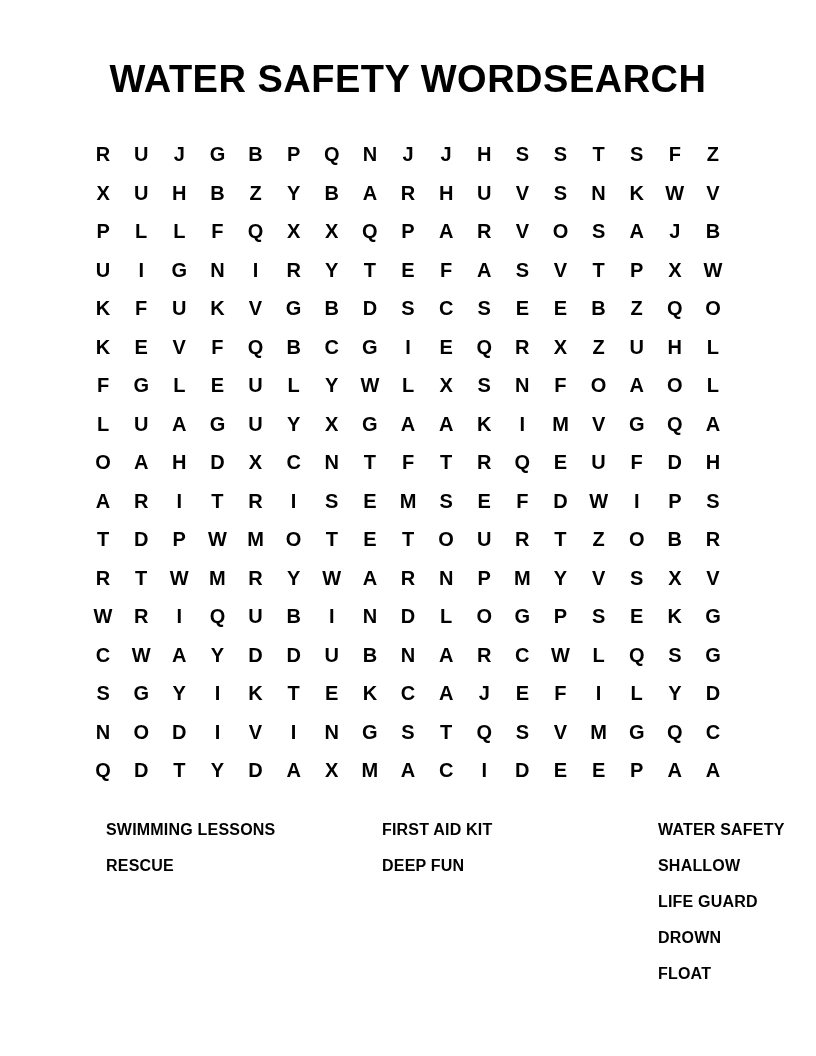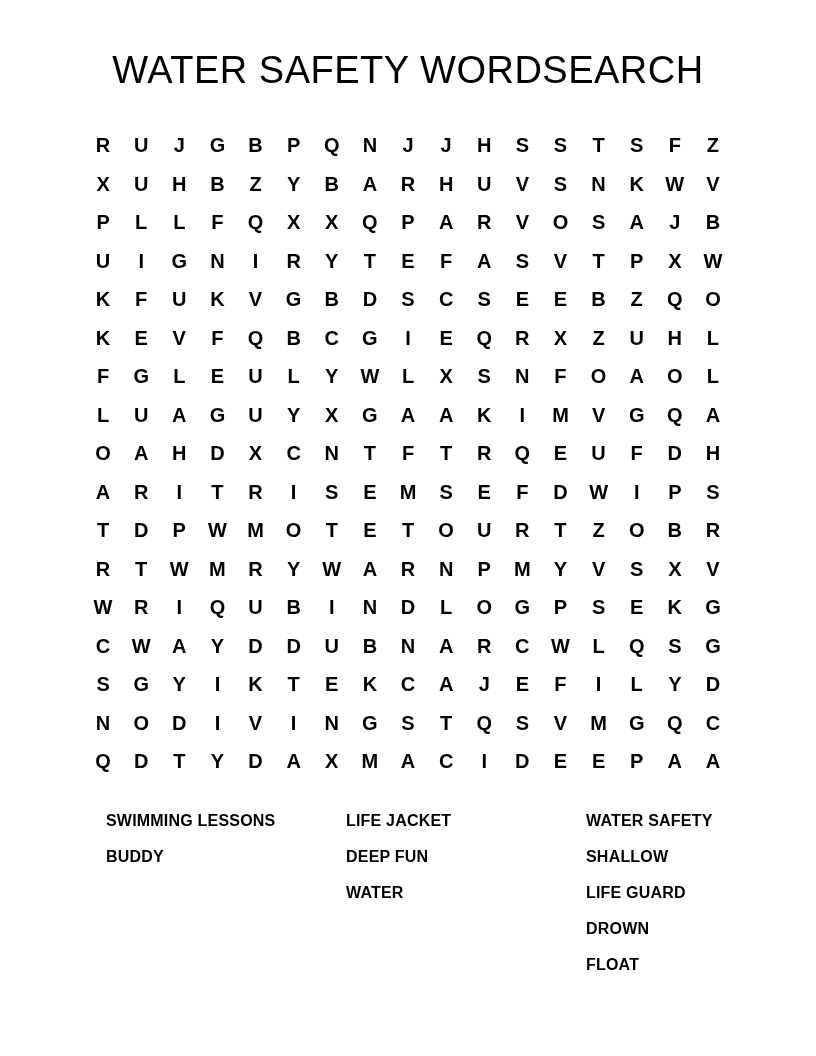--- a/index.html
+++ b/index.html
@@ -16,23 +16,23 @@
   }
   .page {
     width: 816px;
     height: 1056px;
     position: relative;
     box-sizing: border-box;
   }
   .title {
     text-align: center;
     font-size: 38px;
-    font-weight: normal;
+    font-weight: bold;
     letter-spacing: 0.5px;
-    margin: 7px;
+    margin: 16px;
     padding-top: 42px;
     padding-bottom: 0;
   }
   .grid {
     margin: 34px auto 0 auto;
     width: 648px;
     display: flex;
     flex-direction: column;
   }
   .grid-row {
@@ -50,20 +50,21 @@
   }
   .wordlist {
     margin: 22px auto 0 auto;
     width: 700px;
     display: grid;
     grid-template-columns: 240px 240px 220px;
     column-gap: 0px;
     row-gap: 0px;
     padding-left: 48px;
     box-sizing: border-box;
+    gap: 36px;
   }
   .word-col {
     display: flex;
     flex-direction: column;
   }
   .word {
     font-size: 16px;
     font-weight: bold;
     line-height: 36px;
     letter-spacing: 0.2px;
@@ -399,26 +400,25 @@
         <span class="cell">E</span>
         <span class="cell">P</span>
         <span class="cell">A</span>
         <span class="cell">A</span>
       </div>
     </div>
 
   <div class="wordlist">
       <div class="word-col">
         <div class="word">SWIMMING LESSONS</div>
-        <div class="word">BUDDY</div>
+        <div class="word">RESCUE</div>
       </div>
       <div class="word-col">
-        <div class="word">LIFE JACKET</div>
+        <div class="word">FIRST AID KIT</div>
         <div class="word">DEEP FUN</div>
-        <div class="word">WATER</div>
       </div>
       <div class="word-col">
         <div class="word">WATER SAFETY</div>
         <div class="word">SHALLOW</div>
         <div class="word">LIFE GUARD</div>
         <div class="word">DROWN</div>
         <div class="word">FLOAT</div>
       </div>
     </div>
 

